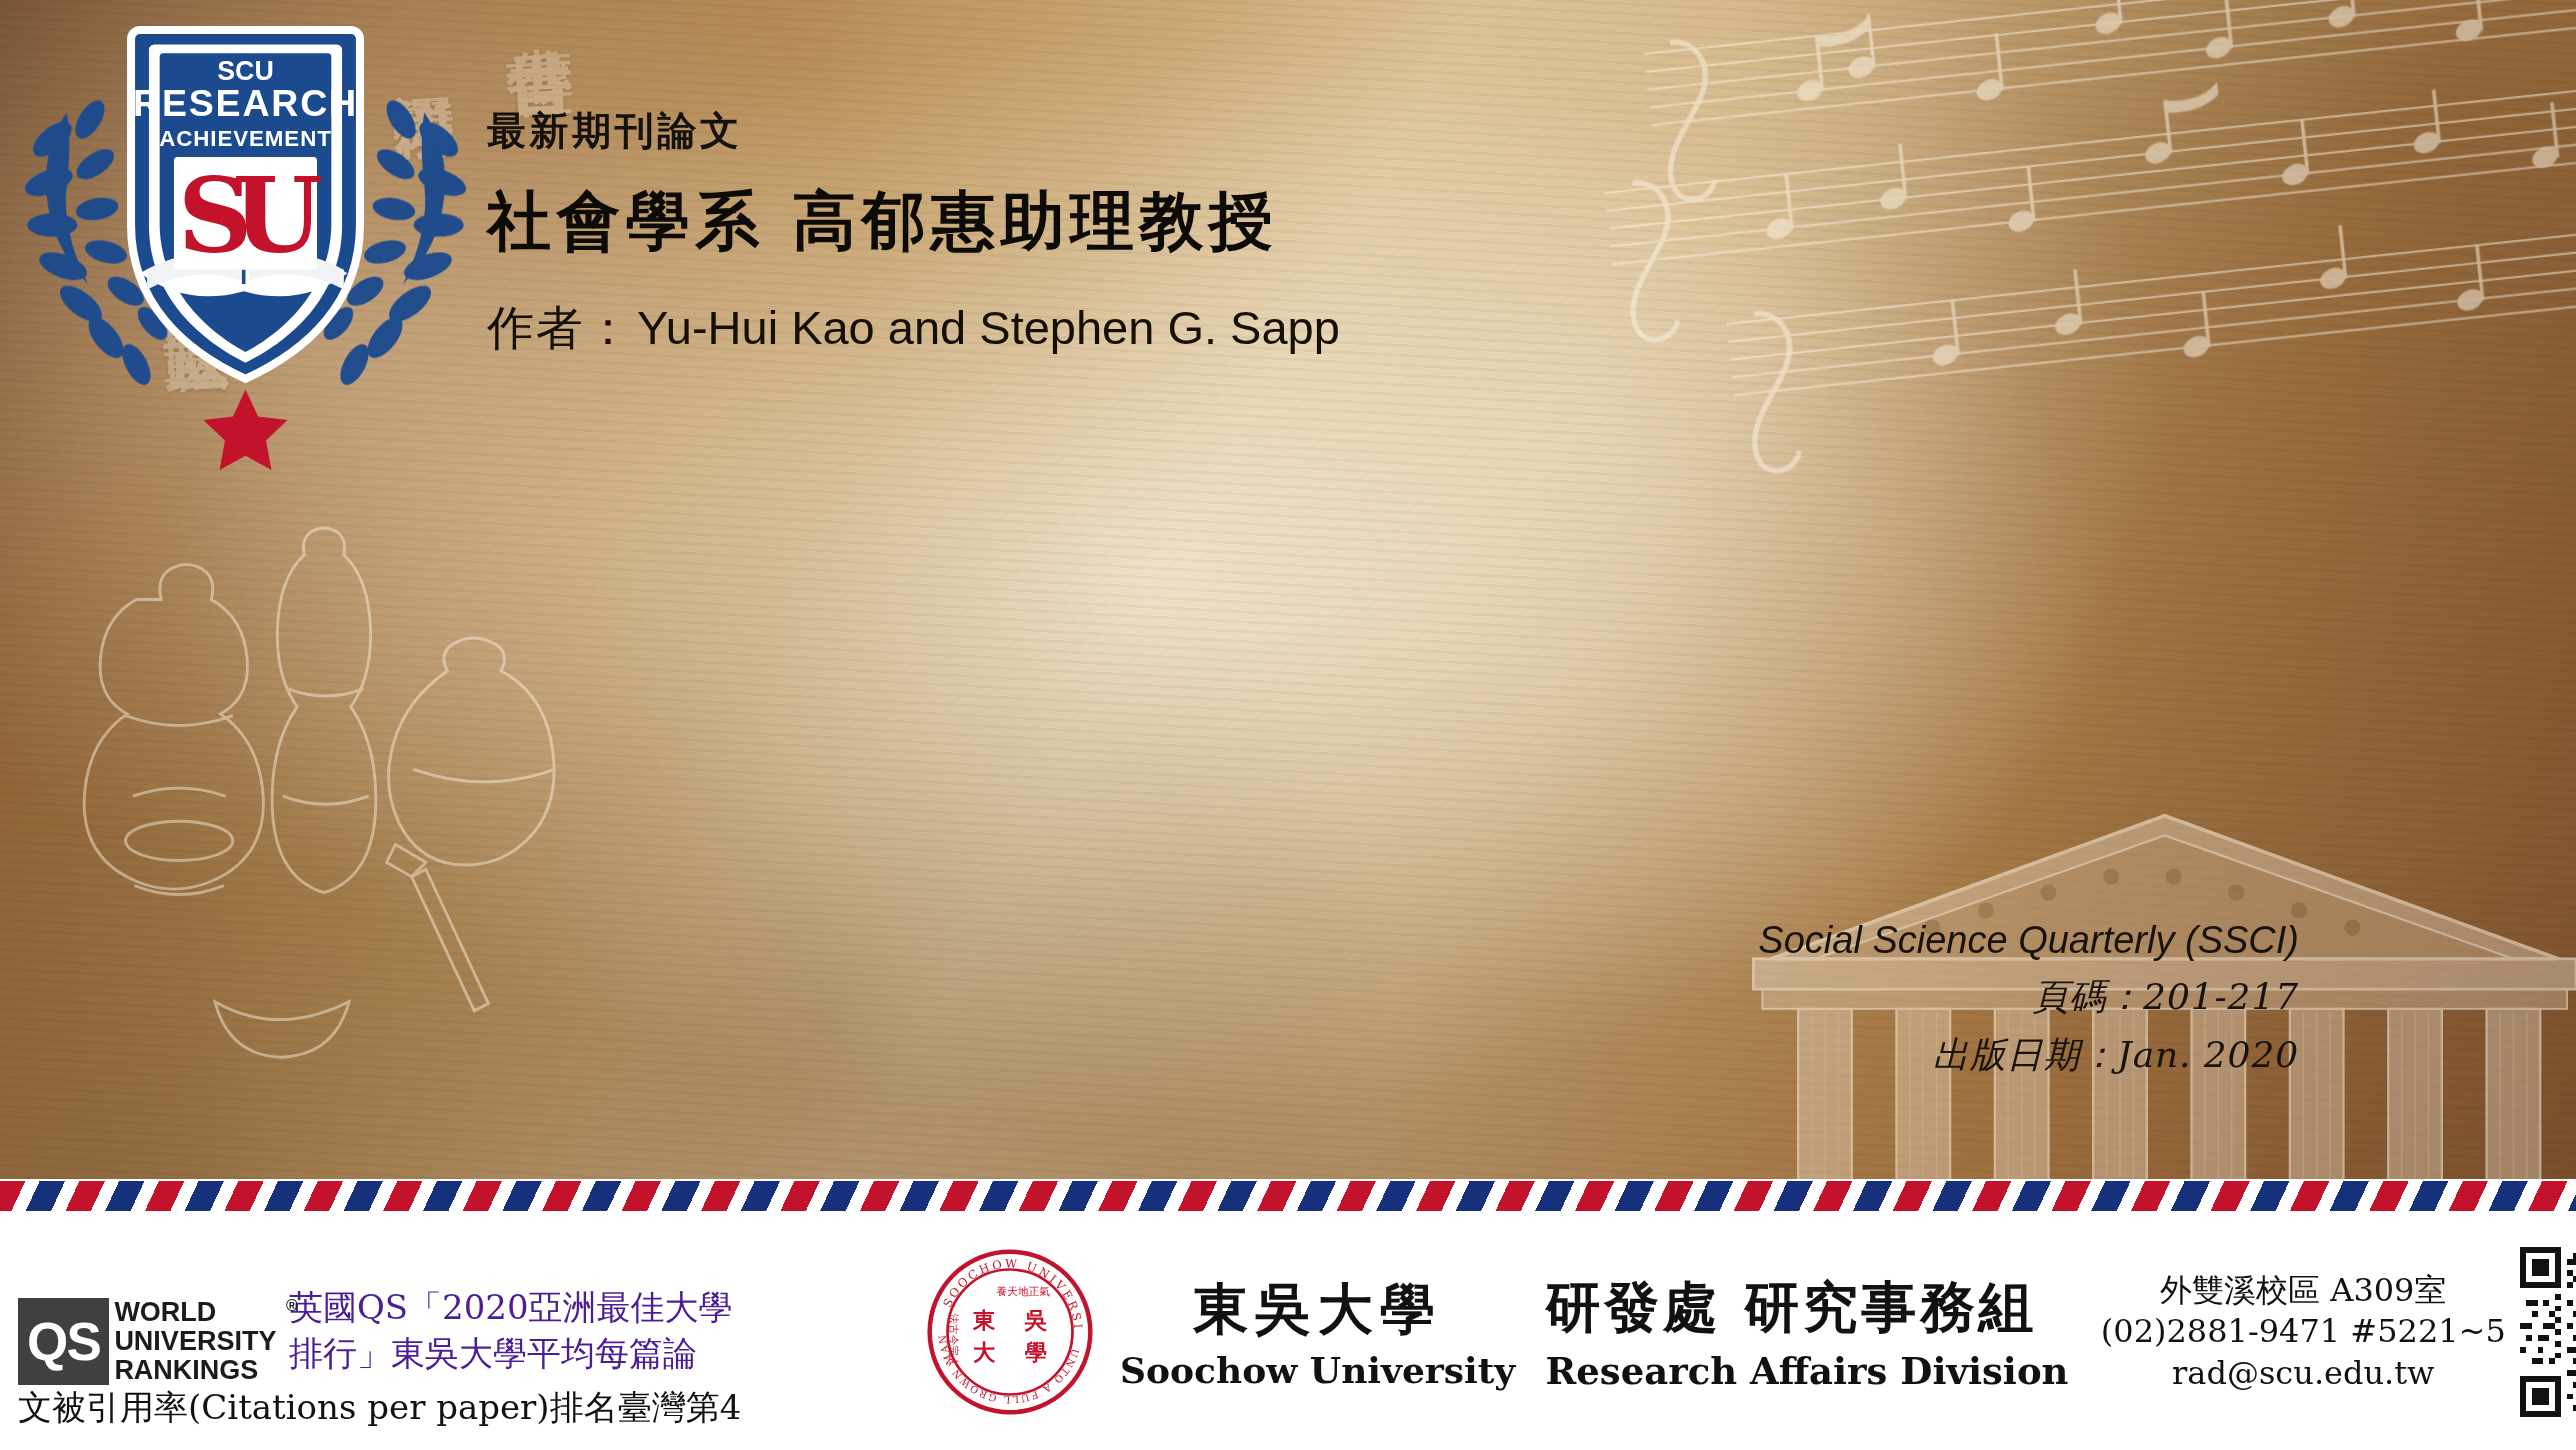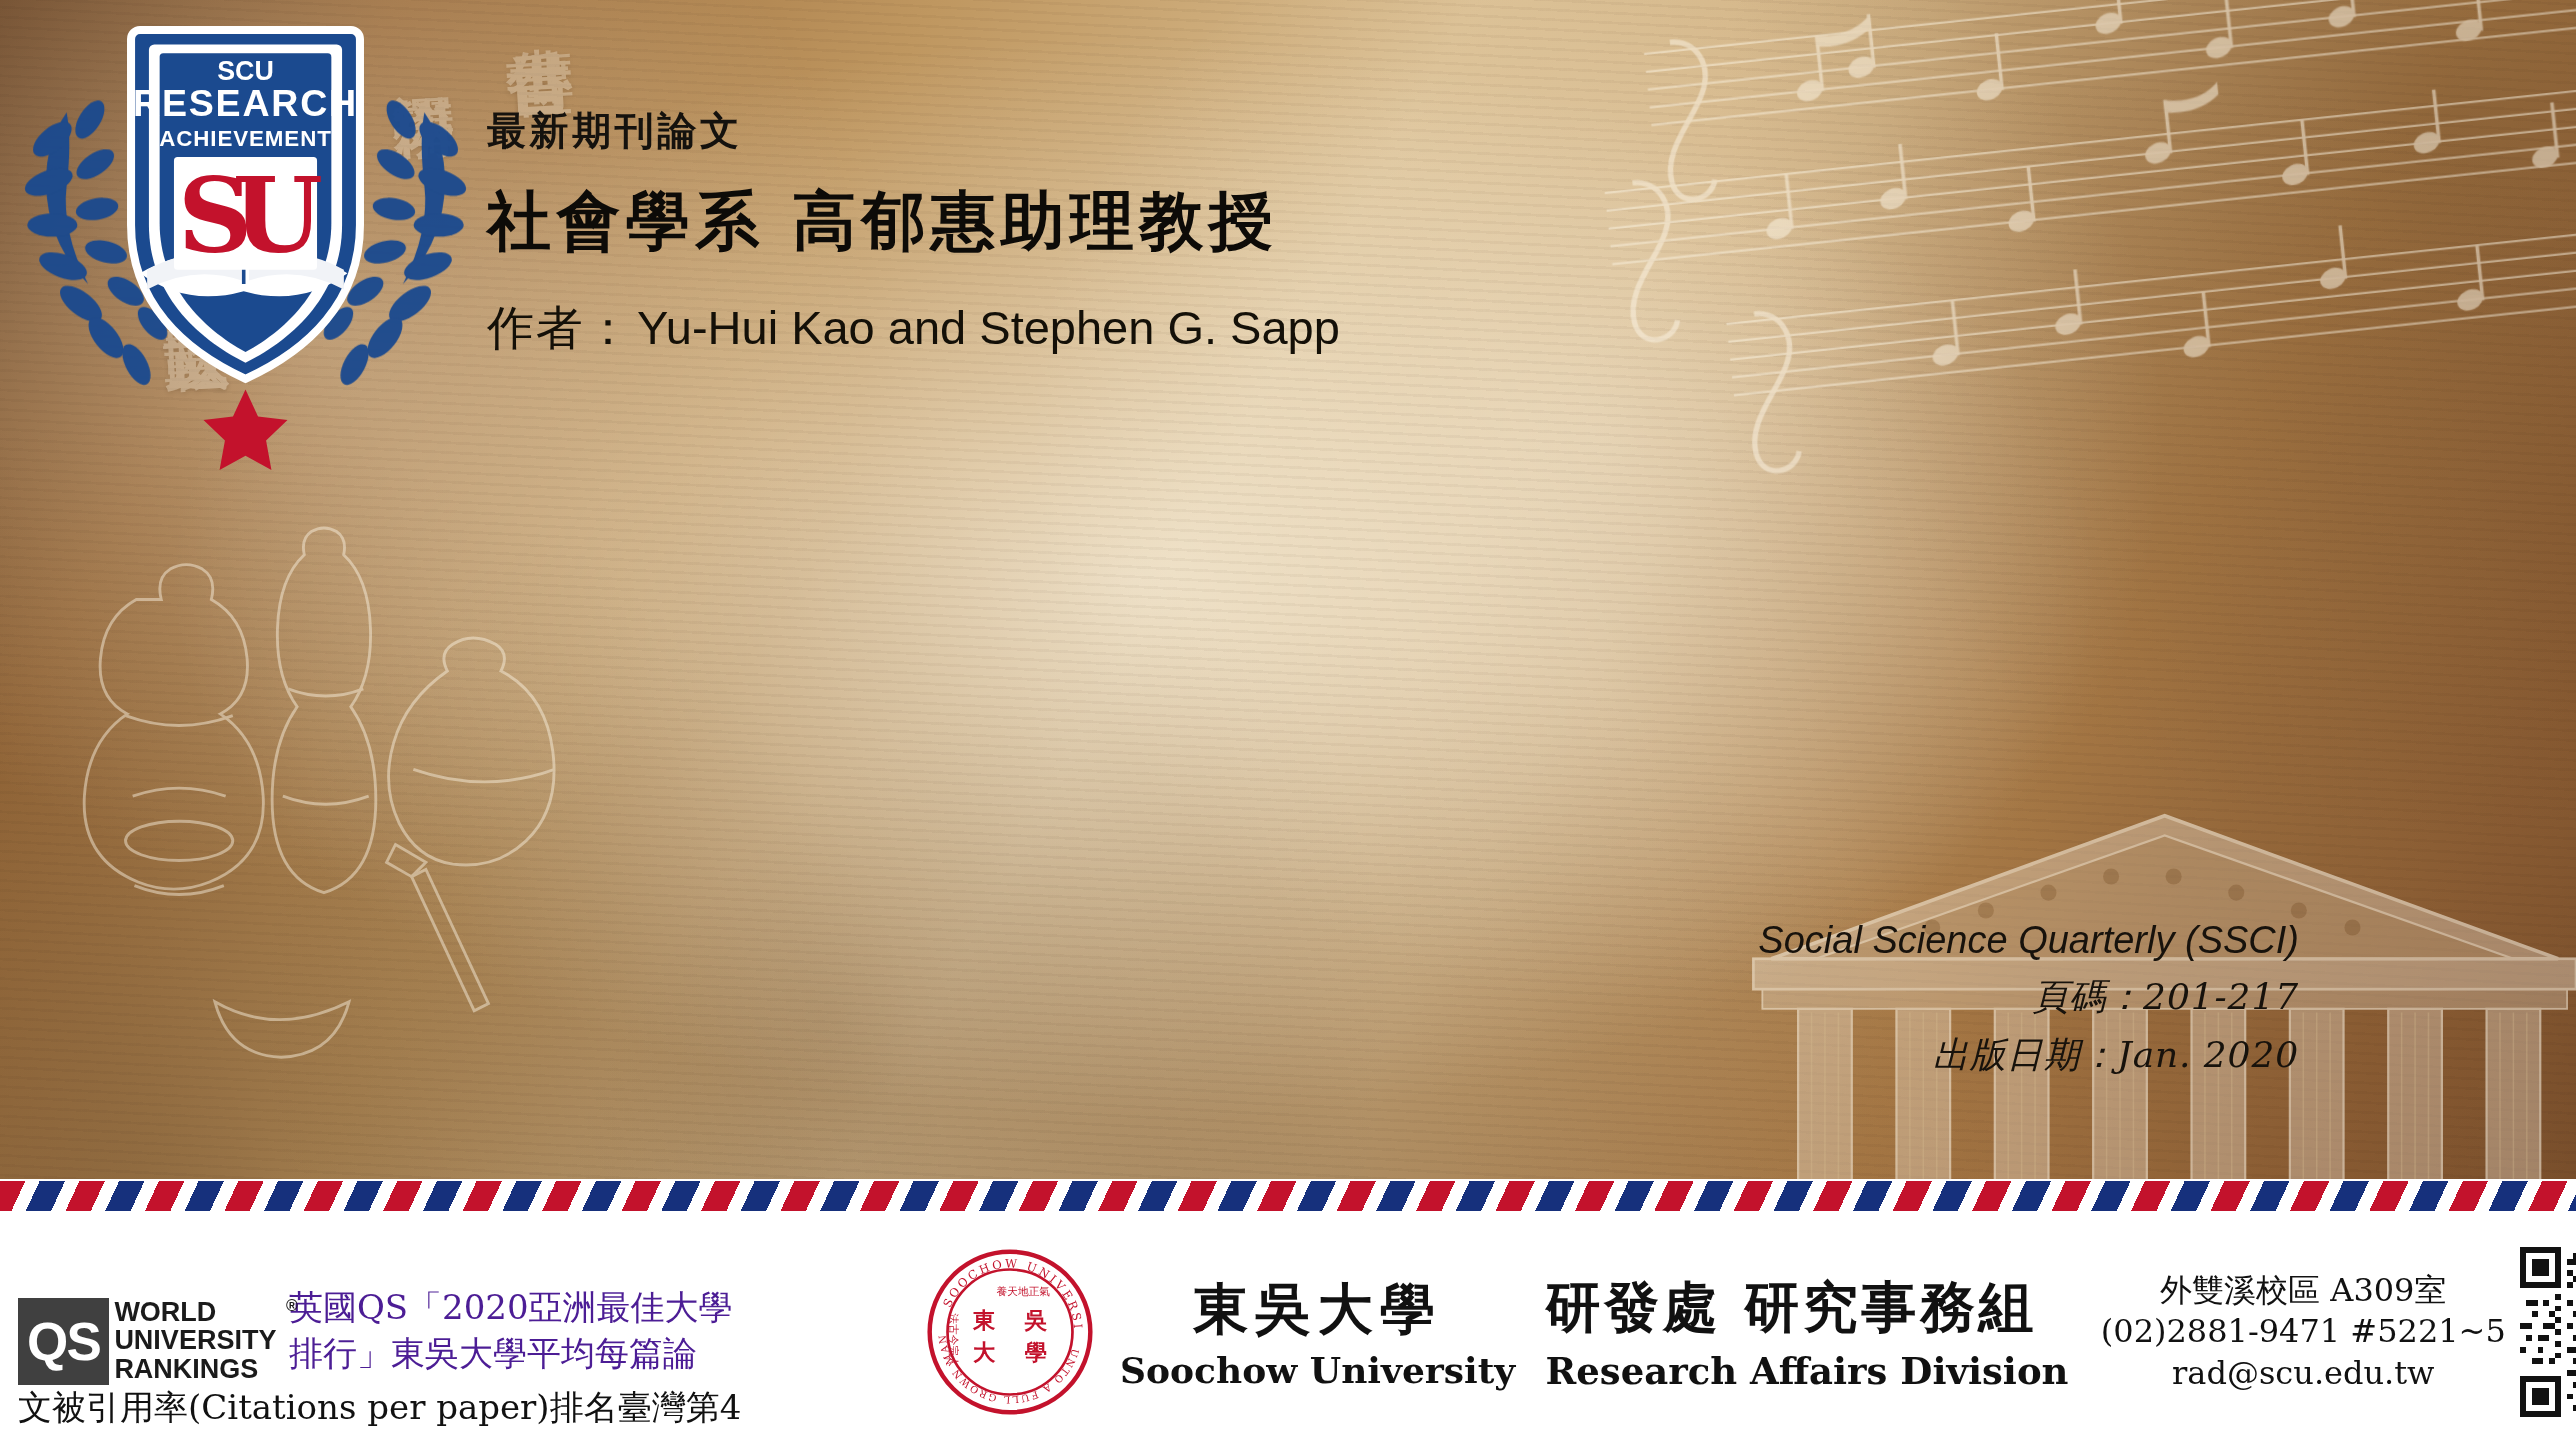--- a/index.html
+++ b/index.html
@@ -248,21 +248,21 @@
     padding: 9px 9px 8px 9px;
     font-family: "Liberation Sans", sans-serif;
     letter-spacing: -1.8px;
     height: 70px;
     display: flex;
     align-items: center;
   }
   .qs-words {
     display: flex;
     flex-direction: column;
-    justify-content: flex-start;
+    justify-content: space-between;
     font-family: "Liberation Sans", sans-serif;
     font-weight: 700;
     font-size: 27px;
     line-height: 1.06;
     color: #1b1b1b;
     position: relative;
   }
   .qs-words span { display: block; }
   .qs-words .reg {
     position: absolute;

